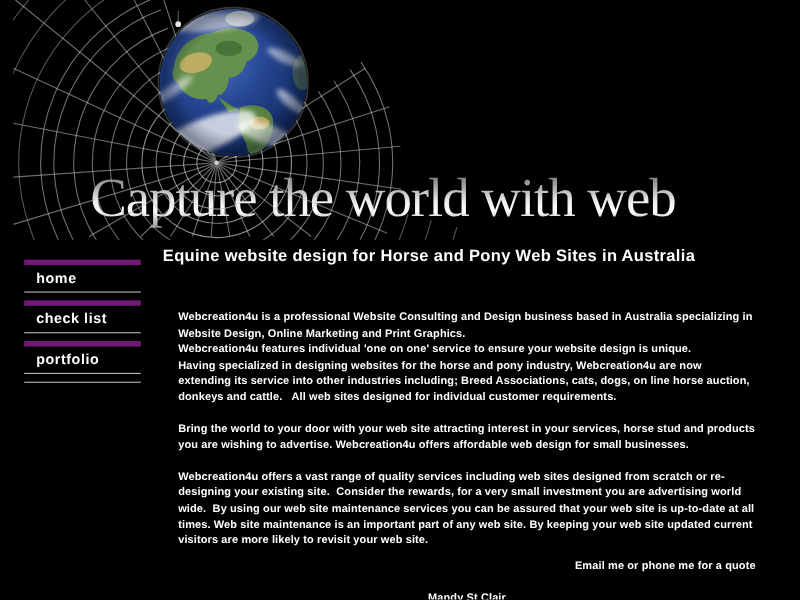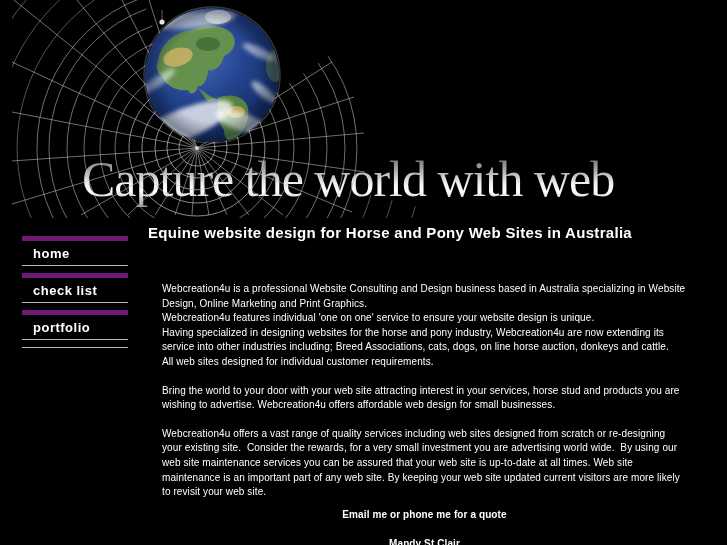--- a/index.html
+++ b/index.html
@@ -36,26 +36,26 @@
     padding:3px 0 3px 11px; margin-bottom:7px; cursor:pointer;
   }
   .nav-item .nav-label {
     font-size:13px; font-weight:bold; letter-spacing:0.5px; line-height:15px; color:#fff;
   }
   .nav-endline { width:106px; border-top:1px solid #b9b9b9; margin-top:0px; }
 
   
   .content { position:absolute; left:162px; top:282px; width:525px; }
   .content p {
-    font-size:10px; font-weight:normal; line-height:14.6px; letter-spacing:0.1px;
+    font-size:10px; font-weight:bold; line-height:14.6px; letter-spacing:0.1px;
     color:#fff; white-space:pre-wrap; margin:0 0 14px 0;
   }
   .content p.p-last { margin-bottom:8px; }
   .cta {
-    text-align:center; font-size:10px; font-weight:bold; line-height:14.6px;
+    text-align:right; font-size:10px; font-weight:bold; line-height:14.6px;
     letter-spacing:0.1px; color:#fff; margin:0 0 15px 0; cursor:pointer;
   }
   .signature {
     text-align:center; font-size:10px; font-weight:bold; line-height:14.6px;
     letter-spacing:0.1px; color:#fff;
   }
 </style>
 </head>
 <body>
 

